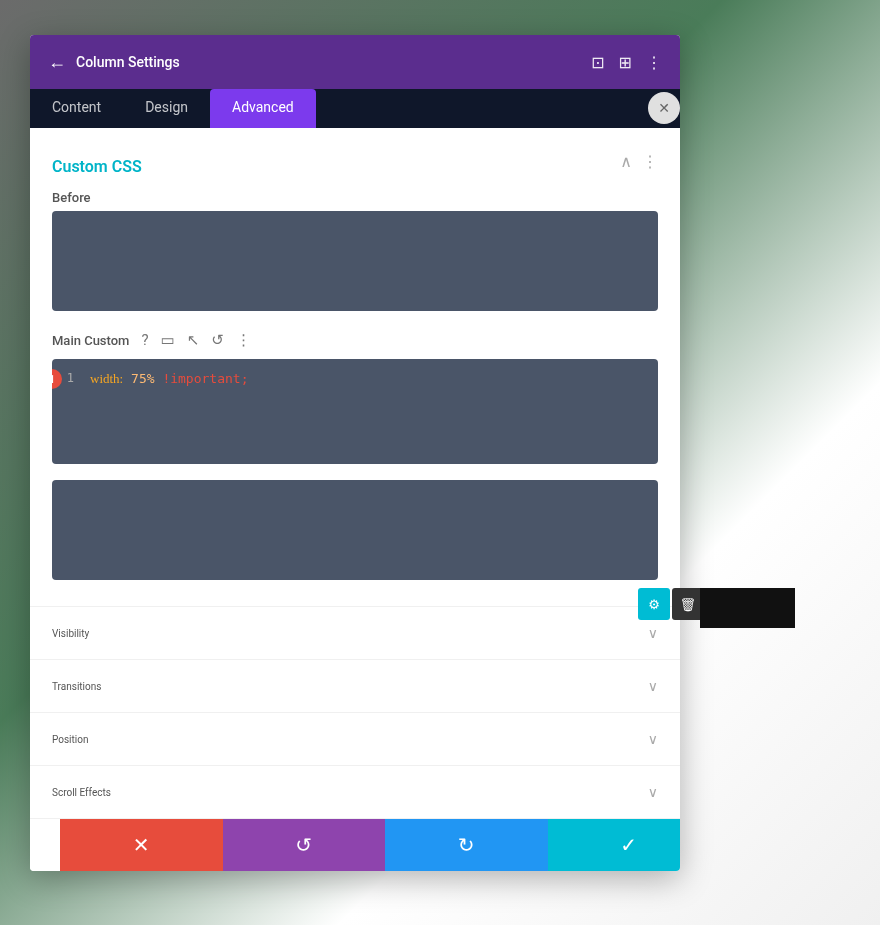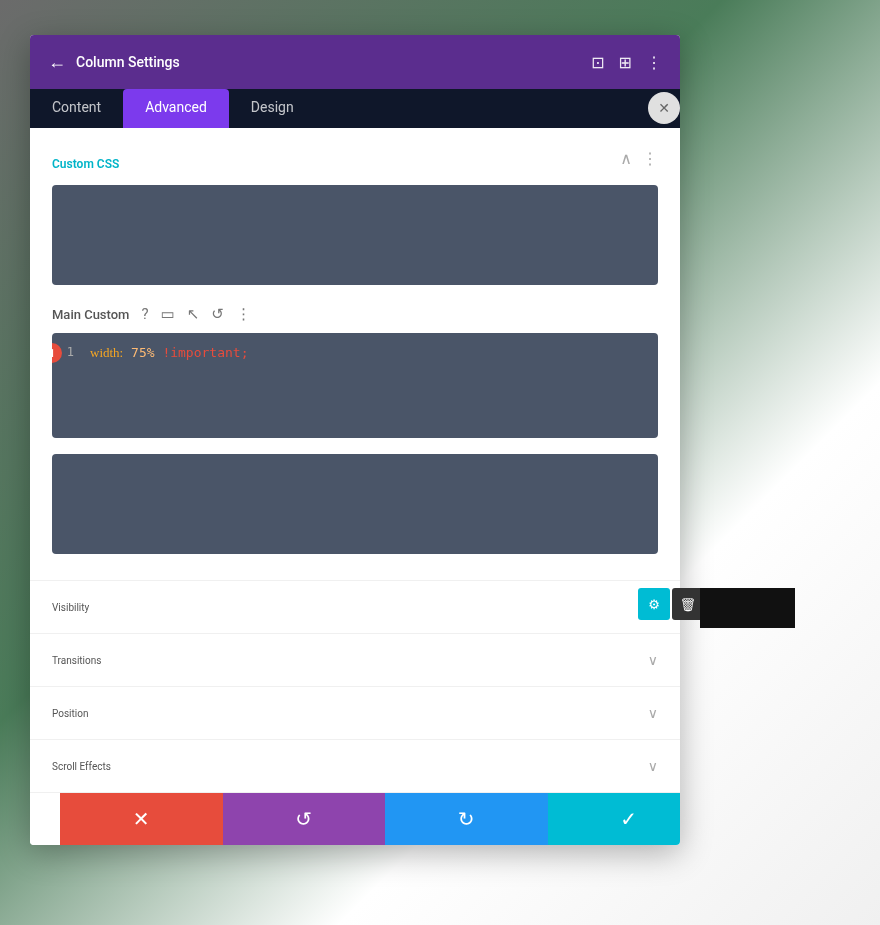--- a/index.html
+++ b/index.html
@@ -125,21 +125,21 @@
 
     .section-header {
       display: flex;
       align-items: center;
       justify-content: space-between;
       margin-bottom: 14px;
     }
 
     .section-title {
       color: #00b4c8;
-      font-size: 12px;
+      font-size: 16px;
       font-weight: 600;
       margin-top: 11px;
     }
 
     .section-header-right {
       display: flex;
       align-items: center;
       gap: 10px;
     }
 
@@ -308,35 +308,36 @@
     </div>
     <div class="panel-header-right">
       <span class="header-icon">⊡</span>
       <span class="header-icon">⊞</span>
       <span class="header-icon">⋮</span>
     </div>
   </div>
 
   <div class="tabs">
     <div class="tab">Content</div>
+    <div class="tab">Design</div>
     <div class="tab active">Advanced</div>
-    <div class="tab">Design</div>
   </div>
 
   <div class="panel-body">
 
     <div class="section">
       <div class="section-header">
         <span class="section-title">Custom CSS</span>
         <div class="section-header-right">
           <span class="section-icon">∧</span>
           <span class="section-icon">⋮</span>
         </div>
       </div>
 
+      <div class="field-label">Before</div>
       <div class="code-editor"></div>
 
       <div class="main-element-bar">
         <span class="main-element-label">Main Custom</span>
         <span class="toolbar-icon">?</span>
         <span class="toolbar-icon">▭</span>
         <span class="toolbar-icon">↖</span>
         <span class="toolbar-icon">↺</span>
         <span class="toolbar-icon">⋮</span>
       </div>

